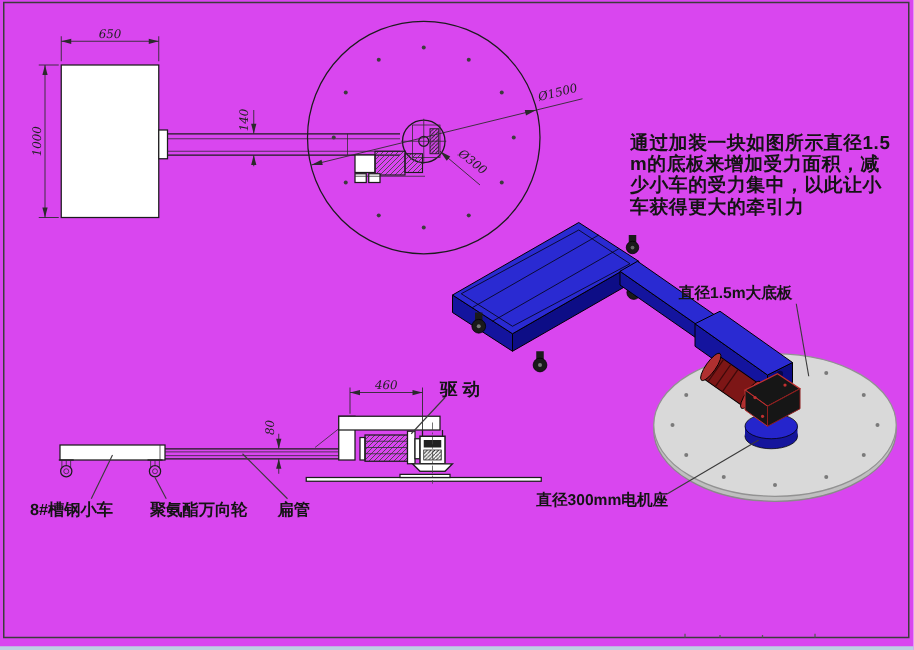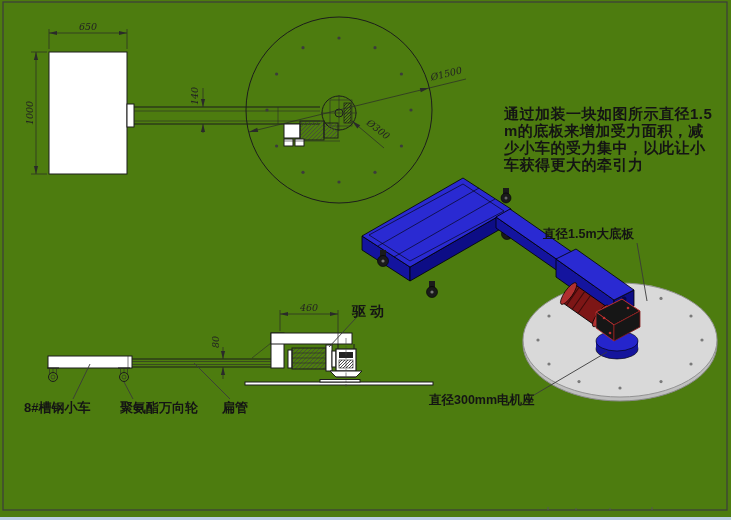--- a/index.html
+++ b/index.html
@@ -1,16 +1,16 @@
 <!DOCTYPE html>
 <html><head>
 <meta charset="utf-8">
 <style>
   html,body{margin:0;padding:0;background:#fff;}
-  #stage{position:relative;width:731px;height:520px;background:#4d7c0f;overflow:hidden;
+  #stage{position:relative;width:731px;height:520px;background:#d946ef;overflow:hidden;
          font-family:"Liberation Sans",sans-serif;}
   svg{position:absolute;left:0;top:0;}
   .ln{stroke:#1c1c1c;stroke-width:1;fill:none;}
   .lnthin{stroke:#2a2a2a;stroke-width:0.6;fill:none;}
   .wfill{fill:#ffffff;stroke:#1c1c1c;stroke-width:1;}
   .dim{stroke:#2a2a2a;stroke-width:0.7;fill:none;}
   .arr{fill:#2a2a2a;stroke:none;}
   .dimtxt{font-family:"DejaVu Serif",serif;font-style:italic;font-size:9.5px;fill:#222;}
   .cjk{font-family:"Liberation Sans",sans-serif;font-weight:bold;fill:#141414;}
   .note{font-size:15px;letter-spacing:0.5px;}

